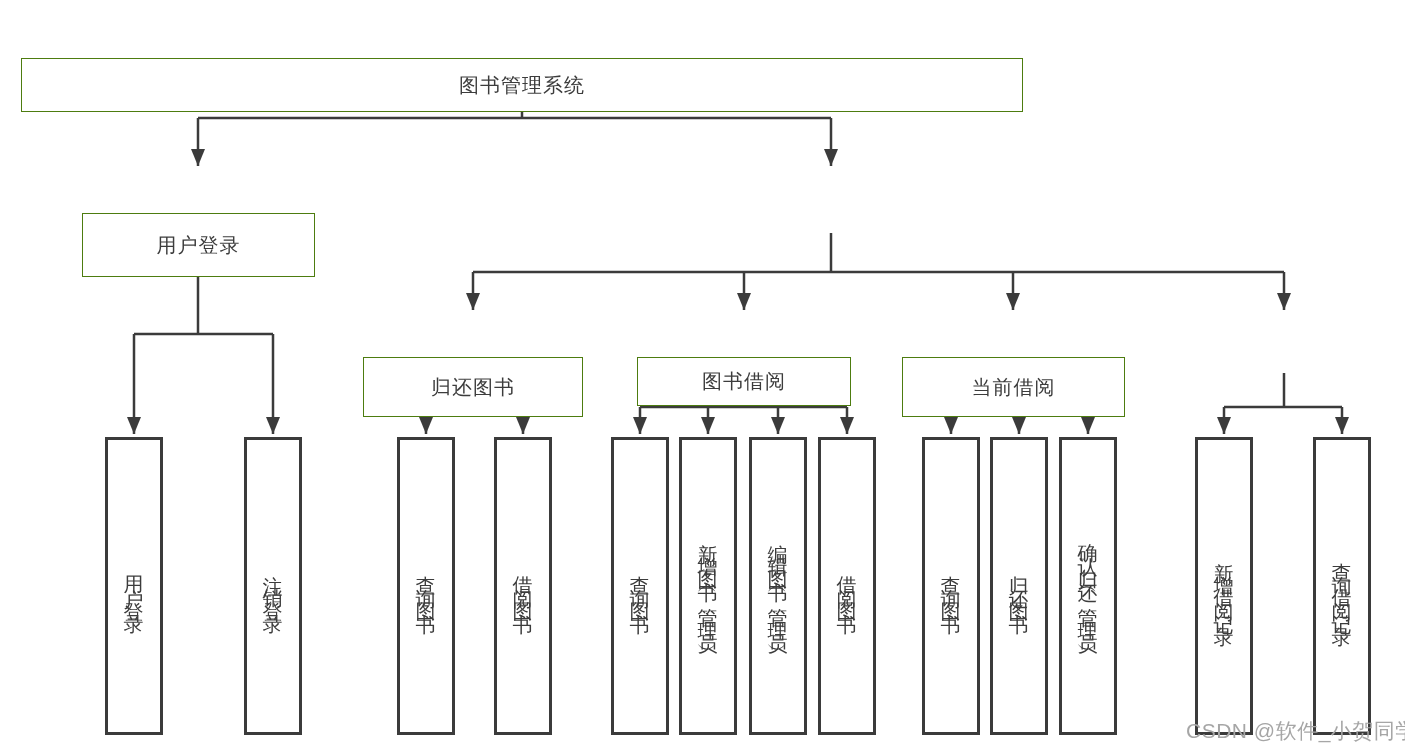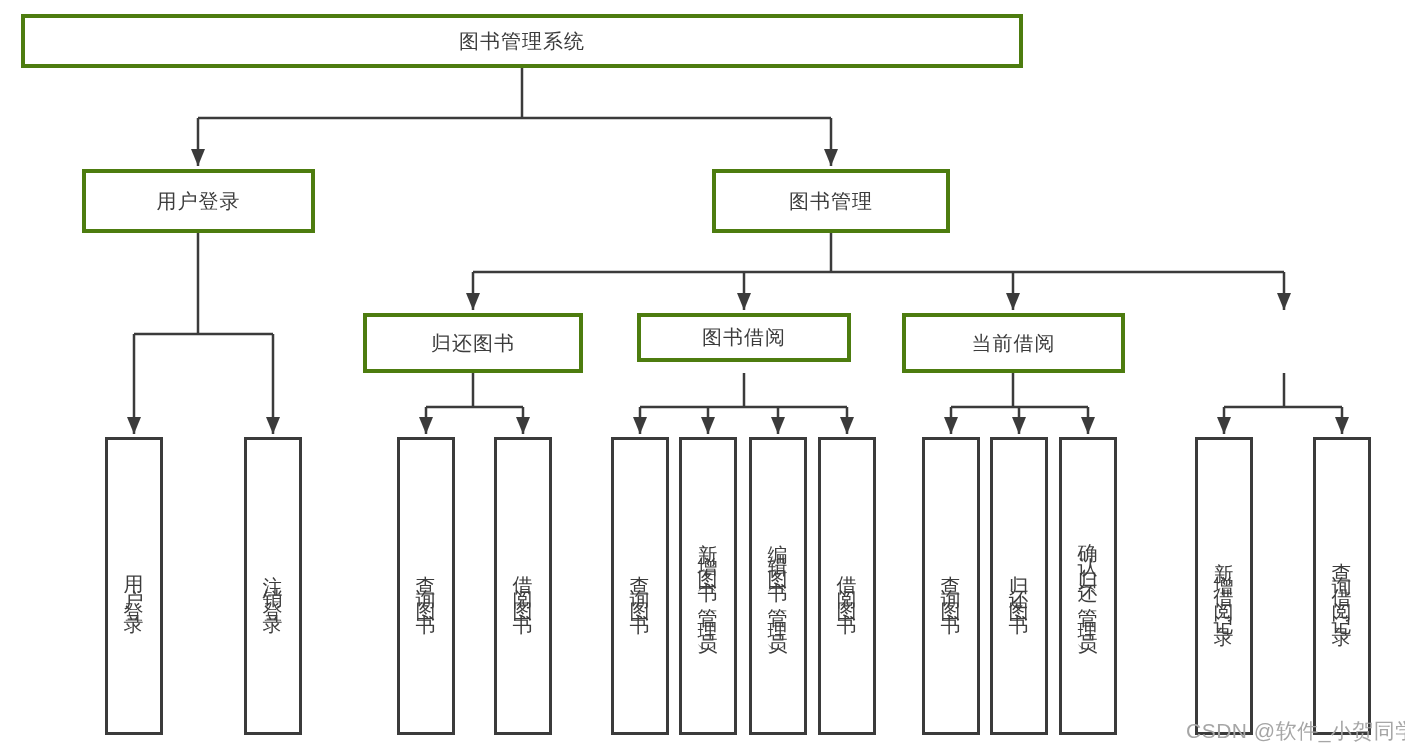--- a/index.html
+++ b/index.html
@@ -9,26 +9,27 @@
     background:#ffffff;
     font-family:"Liberation Sans", sans-serif;
     color:#333333;
     overflow:hidden;
   }
   svg.wires{position:absolute;left:0;top:0;z-index:1;}
   .node{
     position:absolute;
     box-sizing:border-box;
     background:#ffffff;
-    border:4px solid #4d7c0f;
+    border:1px solid #4d7c0f;
     display:flex;align-items:center;justify-content:center;
     font-size:20px;
     letter-spacing:1px;
     color:#3c3c3c;
     z-index:2;
+    margin-top:44px;
   }
   .leaf{
     position:absolute;
     box-sizing:border-box;
     background:#ffffff;
     border:3px solid #3b3b3b;
     width:58px;height:298px;top:437px;
     display:flex;align-items:center;justify-content:center;
     z-index:2;
   }
@@ -105,23 +106,20 @@
     </g>
   </svg>
 
   <div class="node" style="left:21px;top:14px;width:1002px;height:54px;">
     <span>图书管理系统</span>
   </div>
 
   <div class="node" style="left:82px;top:169px;width:233px;height:64px;">
     <span>用户登录</span>
   </div>
-  <div class="node" style="left:712px;top:169px;width:238px;height:64px;">
-    <span>图书管理</span>
-  </div>
 
   <div class="node" style="left:363px;top:313px;width:220px;height:60px;">
     <span>归还图书</span>
   </div>
   <div class="node" style="left:637px;top:313px;width:214px;height:49px;">
     <span>图书借阅</span>
   </div>
   <div class="node" style="left:902px;top:313px;width:223px;height:60px;">
     <span>当前借阅</span>
   </div>

